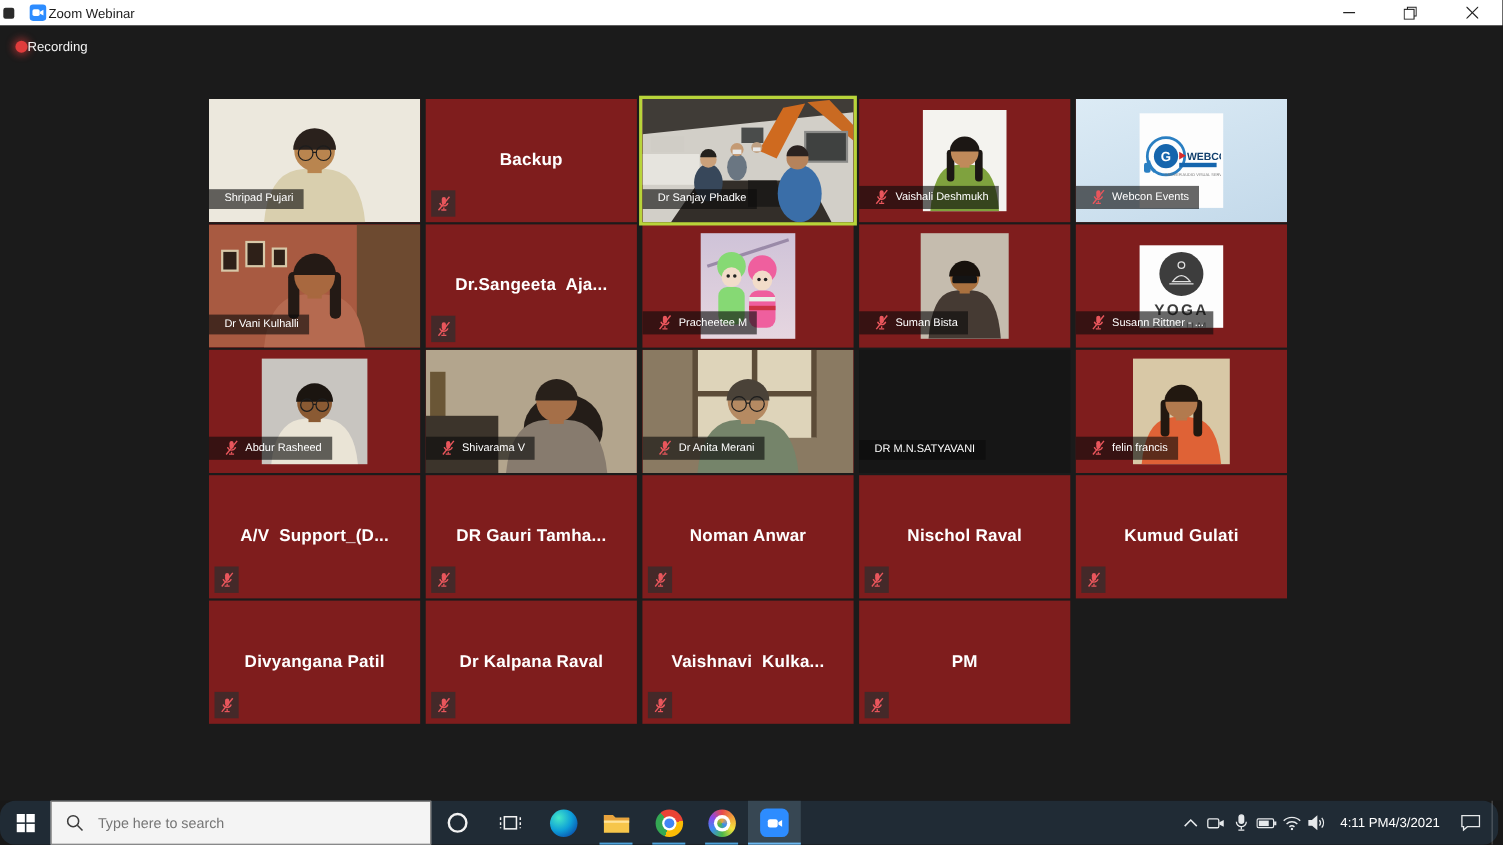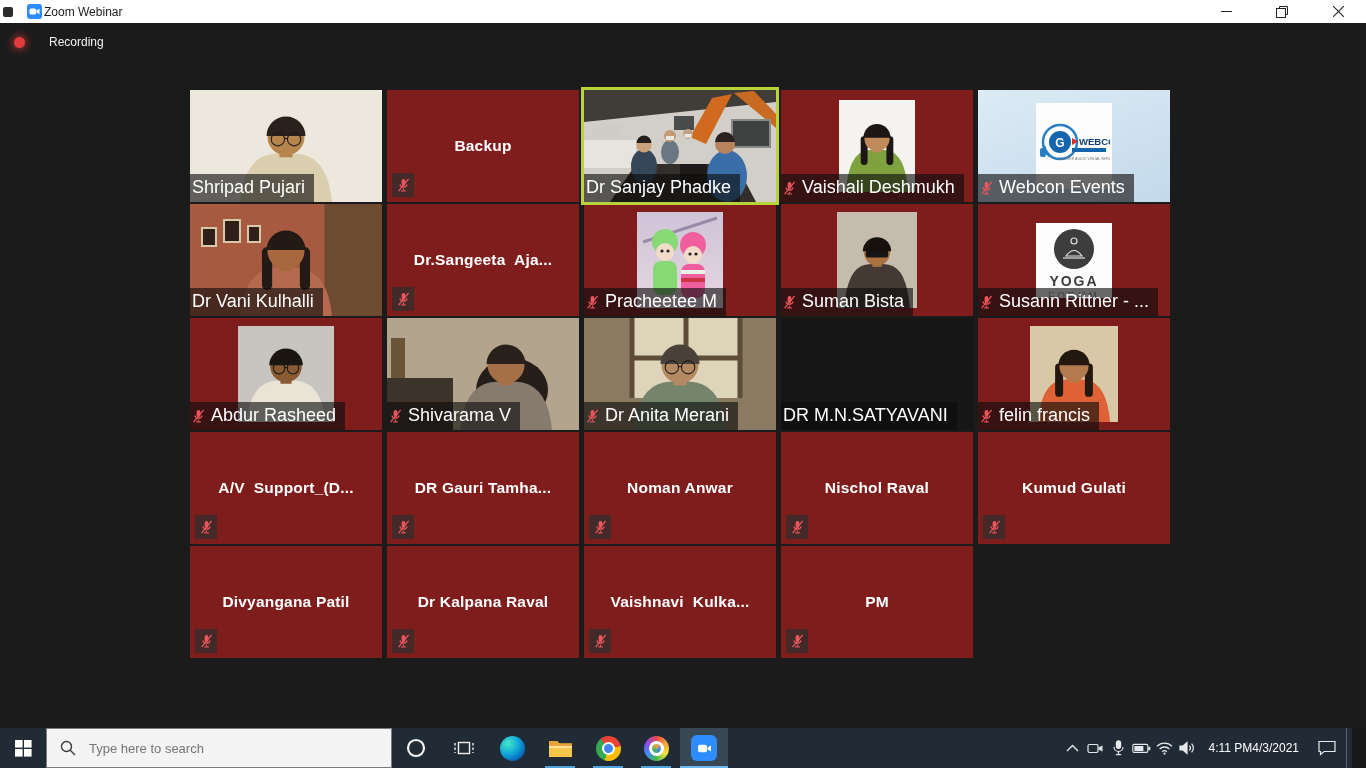--- a/index.html
+++ b/index.html
@@ -12,42 +12,42 @@
   .titlebar{position:absolute;top:0;left:0;right:0;height:23px;background:#ffffff;
     display:flex;align-items:center;z-index:30;}
   .app-mini-icon{width:10px;height:10px;background:#2b2b2b;border-radius:2px;margin-left:3px;}
   .zoom-badge{width:15px;height:15px;border-radius:3px;background:#2d8cff;margin-left:14px;
     display:flex;align-items:center;justify-content:center;flex:0 0 auto;}
   .title-text{font-size:12px;color:#1b1b1b;margin-left:2px;}
   .win-controls{margin-left:auto;display:flex;height:100%;}
   .win-btn{width:56px;height:100%;display:flex;align-items:center;justify-content:center;cursor:default;}
   
   .content{position:absolute;top:23px;left:0;right:0;bottom:40px;background:#1b1b1b;}
-  .recording{position:absolute;left:14px;top:12px;display:flex;align-items:center;gap:24px;}
+  .recording{position:absolute;left:14px;top:12px;display:flex;align-items:center;gap:0;}
   .rec-dot{width:11px;height:11px;border-radius:50%;background:#e03c3c;
     box-shadow:0 0 7px 3px rgba(224,60,60,.45);}
   .rec-label{color:#f2f2f2;font-size:12px;}
   .grid{position:absolute;left:190px;top:67px;display:grid;
     grid-template-columns:repeat(5,192px);grid-auto-rows:112px;column-gap:5px;row-gap:2px;}
   .tile{position:relative;background:#7f1d1d;overflow:hidden;}
   .tile.blank{background:#161616;}
   .tile.active{outline:3px solid #b8d43a;z-index:2;}
   .center-name{position:absolute;inset:0;display:flex;align-items:center;justify-content:center;
     color:#fff;font-weight:700;font-size:15.5px;white-space:pre;letter-spacing:.2px;}
-  .name-label{position:absolute;left:0;bottom:0;max-width:100%;box-sizing:border-box;
+  .name-label{position:absolute;left:0;bottom:12px;max-width:100%;box-sizing:border-box;
     display:flex;align-items:center;gap:6px;background:rgba(12,12,12,.62);
-    color:#fff;font-size:18px;padding:3px 9px 4px 2px;white-space:pre;z-index:3;}
+    color:#fff;font-size:10px;padding:3px 9px 4px 14px;white-space:pre;z-index:3;}
   .mute-badge{position:absolute;left:5px;bottom:5px;width:22px;height:24px;z-index:3;
     background:rgba(46,46,46,.72);display:flex;align-items:center;justify-content:center;}
   .photo-wrap{position:absolute;inset:0;display:flex;align-items:center;justify-content:center;}
   .photo-card{overflow:hidden;}
   .fullvid{position:absolute;inset:0;}
   
-  .taskbar{position:absolute;left:0;right:14px;bottom:0;height:40px;background:#202b35;
-    display:flex;align-items:stretch;z-index:30;}
+  .taskbar{position:absolute;left:0;right:4px;bottom:0;height:40px;background:#202b35;
+    display:flex;align-items:stretch;z-index:30;border-radius:14px;}
   .tb-start{width:46px;display:flex;align-items:center;justify-content:center;}
   .search-box{width:346px;background:#f4f4f4;border:1px solid #7a7a7a;box-sizing:border-box;
     display:flex;align-items:center;gap:11px;padding-left:13px;}
   .search-box input{border:none;outline:none;background:transparent;font-size:13px;color:#333;
     font-family:"Liberation Sans",sans-serif;width:270px;}
   .tb-btn{width:48px;display:flex;align-items:center;justify-content:center;position:relative;}
   .tb-btn.running::after{content:"";position:absolute;left:9px;right:9px;bottom:0;height:2px;background:#4da3dc;}
   .tb-btn.active-app{background:#374753;}
   .tb-btn.active-app::after{left:0;right:0;background:#6cb8f0;}
   .tray{margin-left:auto;display:flex;align-items:center;}

